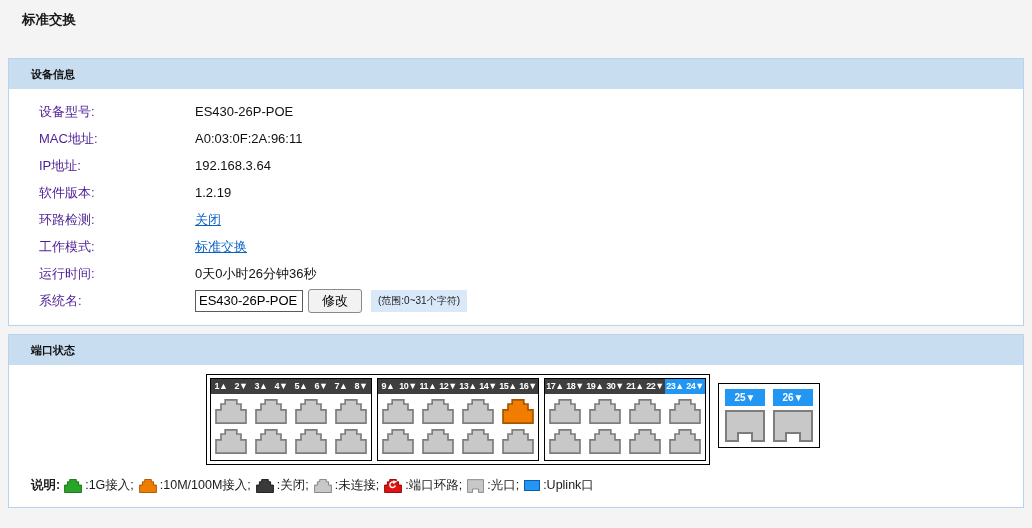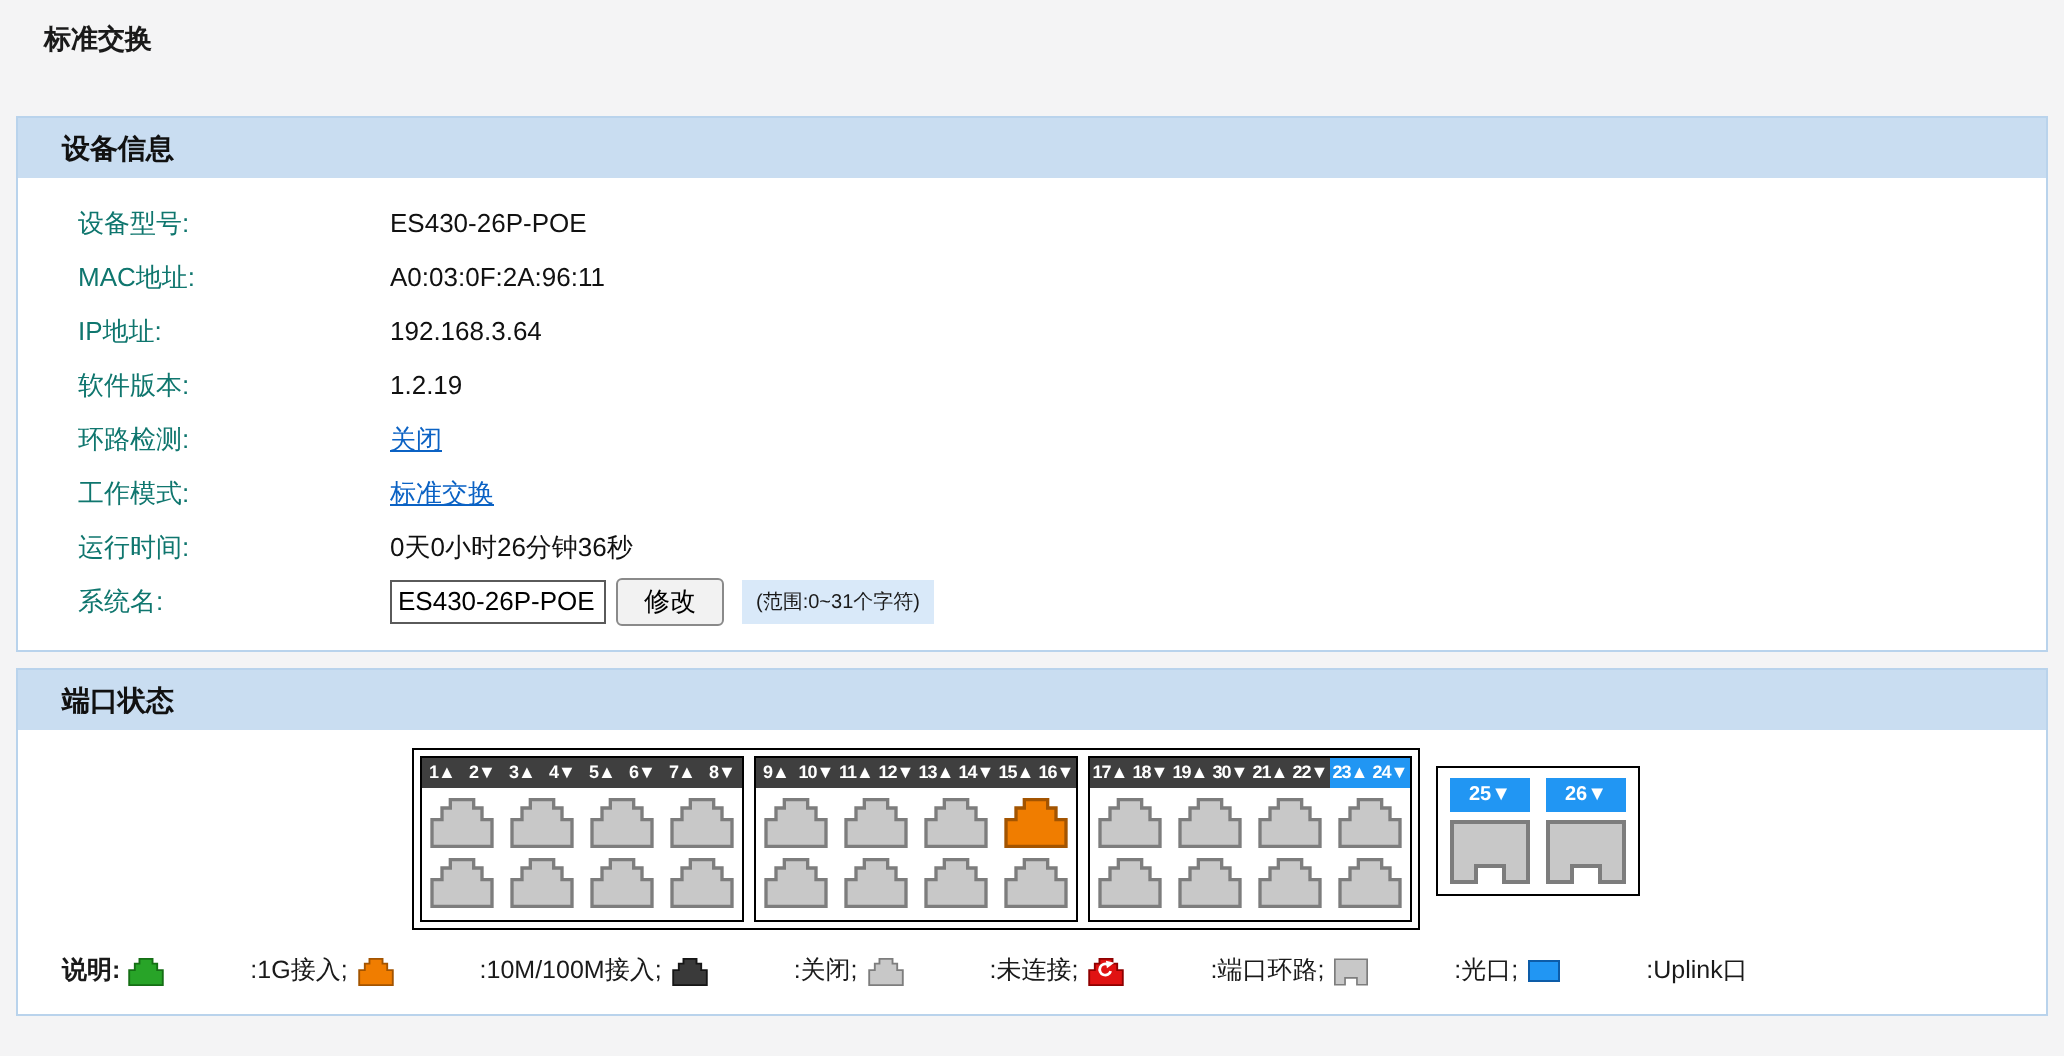--- a/index.html
+++ b/index.html
@@ -9,25 +9,25 @@
     font-family:"Liberation Sans","DejaVu Sans",sans-serif;
     color:#1a1a1a;
     overflow:hidden;
   }
   .page-title { padding:11px 0 0 22px; font-size:13.5px; font-weight:bold; }
   .box { margin:0 8px; border:1px solid #b9d3ec; background:#fff; }
   .box.device { margin-top:29px; }
   .box.ports  { margin-top:8px; }
   .box-header {
     background:#c9ddf1; height:30px; line-height:30px;
-    padding-left:22px; font-weight:bold; font-size:14px; color:#111;
+    padding-left:22px; font-weight:bold; font-size:11px; color:#111;
   }
   .info-table { padding:9px 0 11px 30px; }
   .info-row { height:27px; display:flex; align-items:center; font-size:13px; }
-  .info-label { width:156px; color:#0f766e; }
+  .info-label { width:156px; color:#4c1d95; }
   .info-value { color:#111; }
   a.val-link { color:#0b62c4; text-decoration:underline; cursor:pointer; font-size:13px; }
   .sysname-input {
     width:108px; height:22px; border:1px solid #5a5a5a; font-size:13px;
     padding:1px 3px; font-family:"Liberation Sans","DejaVu Sans",sans-serif;
   }
   .modify-btn {
     margin-left:5px; height:24px; padding:0 13px; font-size:13px;
     background:#f2f2f2; border:1px solid #8a8a8a; border-radius:3px; cursor:pointer;
     font-family:"Liberation Sans","DejaVu Sans",sans-serif;
@@ -41,21 +41,21 @@
   .pcell { width:20px; text-align:center; color:#fff; font-size:9px; font-weight:bold; line-height:15px; letter-spacing:-0.5px; }
   .pcell.blue { background:#2196f3; }
   .pgrid { display:grid; grid-template-columns:repeat(4,1fr); gap:5px 8px; padding:5px 4px 6px 4px; }
   .jack svg, .sfpjack svg { display:block; }
   .sfp-outer { border:1px solid #000; margin-left:8px; margin-top:9px; padding:5px 6px; display:flex; gap:8px; background:#fff; }
   .sfp-col { text-align:center; }
   .sfp-head { width:40px; height:17px; background:#2196f3; color:#fff; font-size:10px; font-weight:bold; line-height:17px; margin-bottom:4px; }
   
   .legend { display:flex; align-items:center; margin:12px 0 13px 22px; font-size:12.5px; white-space:nowrap; }
   .legend-label { font-weight:bold; margin-right:4px; }
-  .legend-item { display:flex; align-items:center; margin-right:5px;gap:40px; }
+  .legend-item { display:flex; align-items:center; margin-right:5px; }
   .legend-item .licon { margin-right:3px; display:flex; align-items:center; }
   .uplink-swatch { width:16px; height:11px; background:#2196f3; border:1px solid #0d5ca8; }
 </style>
 </head>
 <body>
 
 <div class="page-title">标准交换</div>
 
 <div class="box device">
   <div class="box-header">设备信息</div>

